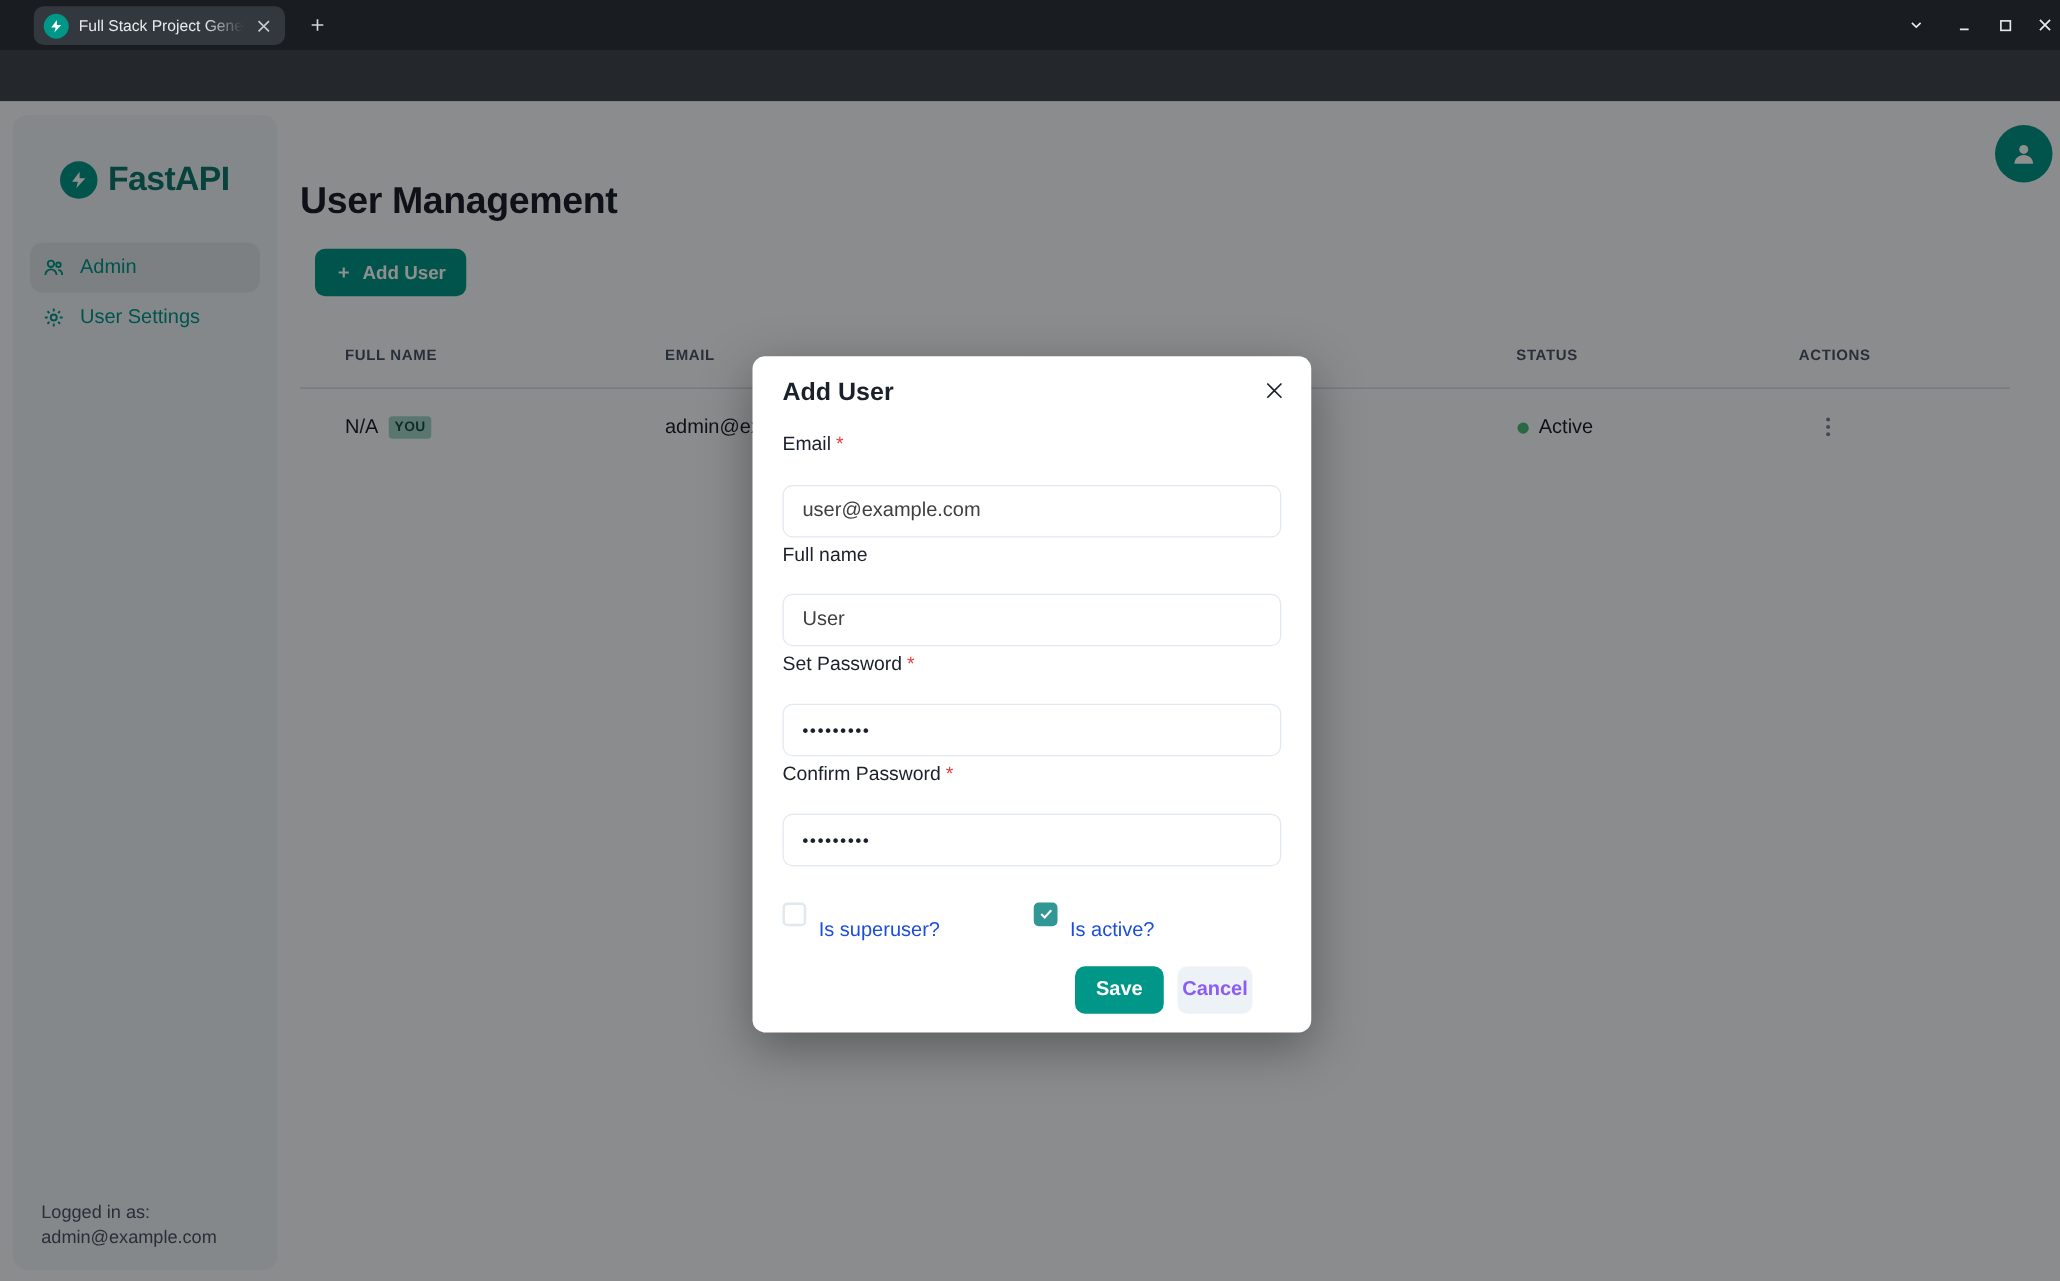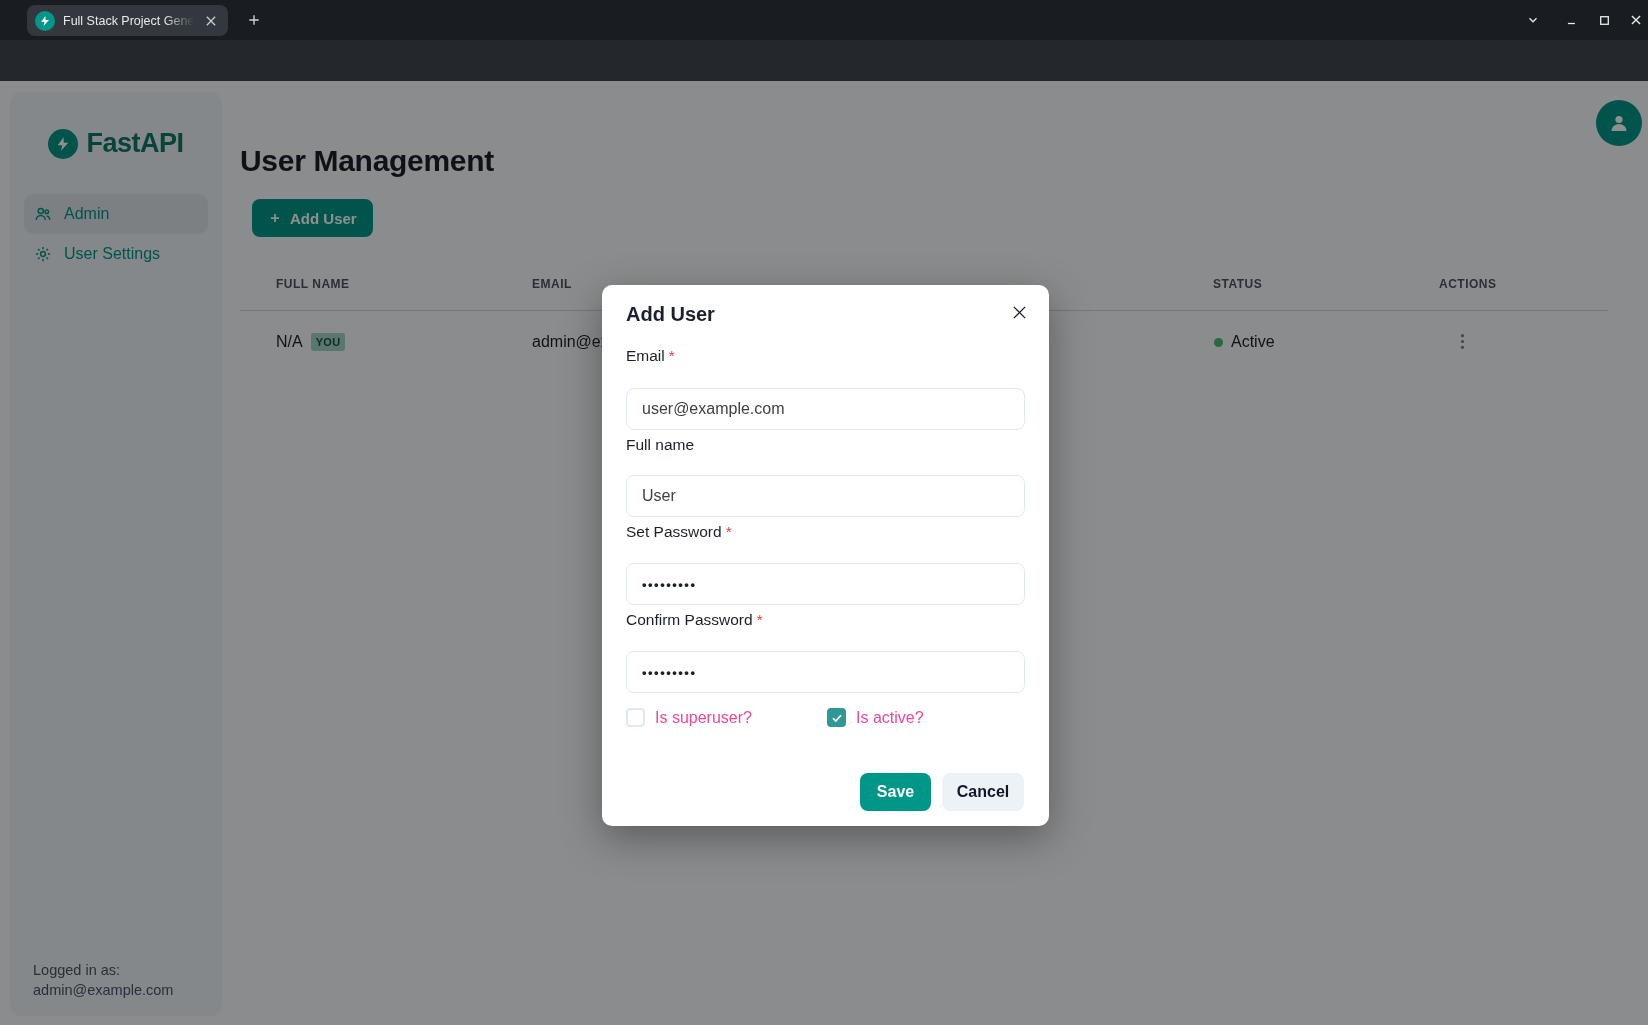--- a/index.html
+++ b/index.html
@@ -95,25 +95,25 @@
   .f-input { position:absolute; left:24px; width:399px; height:42px; border:1px solid #e2e8f0;
     border-radius:8px; padding:0 15px; font-size:16px; color:#404040; background:#fff;
     font-family:"Liberation Sans", sans-serif; }
   .f-input.pw { font-size:13px; font-weight:700; letter-spacing:1.5px; color:#1a202c; }
   .cb-row { position:absolute; top:423px; display:flex; align-items:center; gap:10px; }
   .cb { width:19px; height:19px; border-radius:4px; border:2px solid #e2e8f0; background:#fff;
     display:flex; align-items:center; justify-content:center; }
   .cb.checked { background:#319795; border-color:#319795; }
   .cb .check { display:none; }
   .cb.checked .check { display:block; }
-  .cb-label { font-size:16px; color:#ec4899; }
+  .cb-label { font-size:16px; color:#1d4ed8;margin-top:28px; }
   .btn { position:absolute; top:488px; height:38px; border:none; border-radius:8px;
     font-size:16px; font-weight:700; font-family:"Liberation Sans", sans-serif; }
   .btn-save { left:258px; width:71px; background:#009688; color:#ffffff; }
-  .btn-cancel { left:340px; width:82px; background:#edf2f7; color:#0f172a; }
+  .btn-cancel { left:340px; width:60px; background:#edf2f7; color:#8b5cf6; }
 
   svg { display:block; }
 </style>
 </head>
 <body>
 
 <div id="app">
 
   <div class="titlebar">
     <div class="tab">

